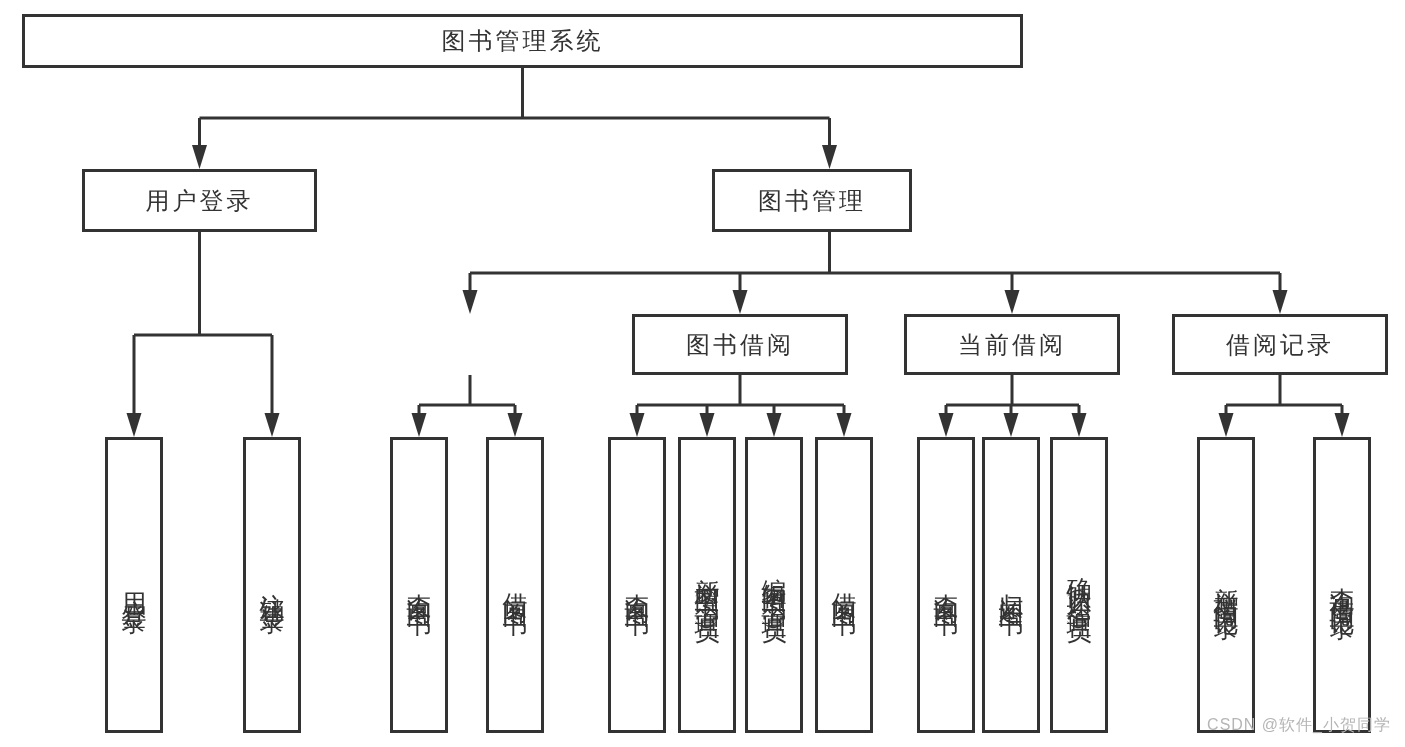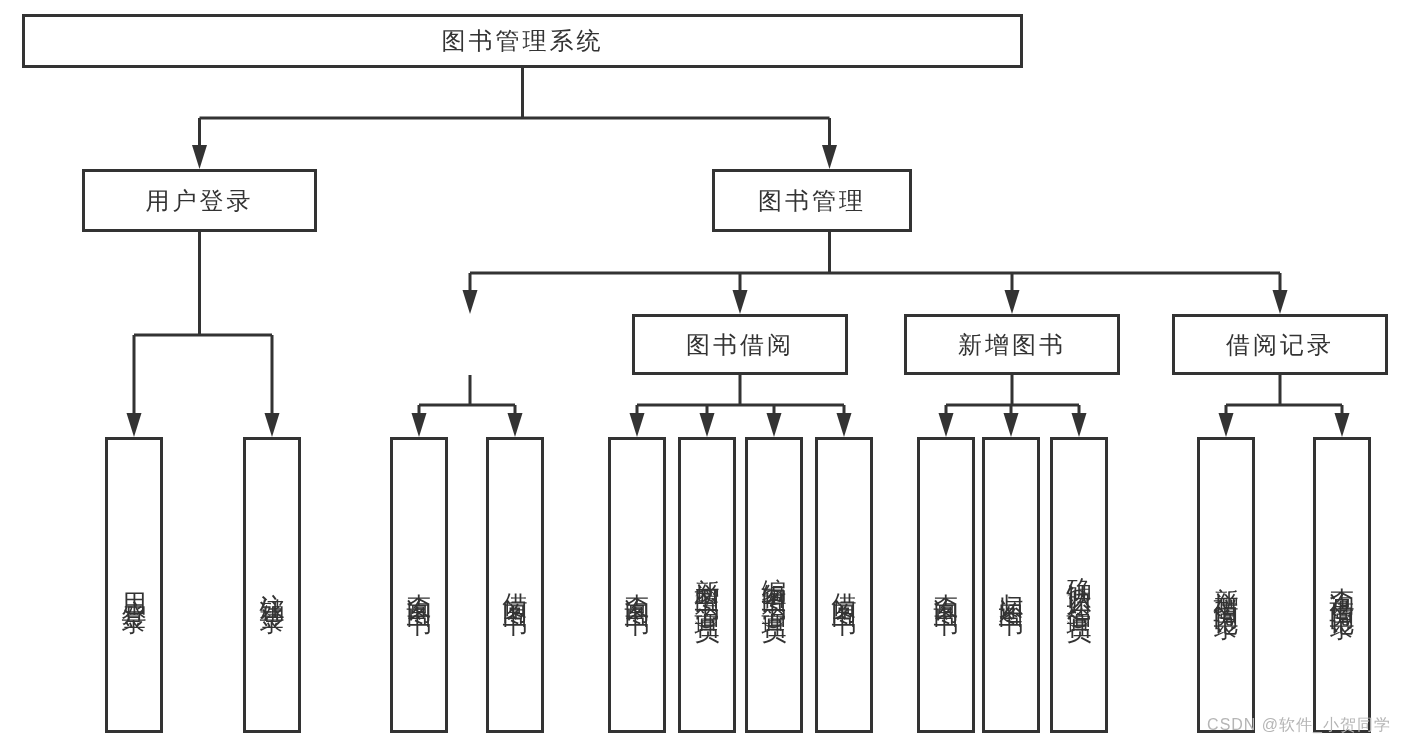--- a/index.html
+++ b/index.html
@@ -88,21 +88,21 @@
     <polygon points="1226,437 1218.5,413 1233.5,413"></polygon>
     <polygon points="1342,437 1334.5,413 1349.5,413"></polygon>
   </svg>
 
   <div class="node h" style="left:22px;top:14px;width:1001px;height:54px">图书管理系统</div>
 
   <div class="node h" style="left:82px;top:169px;width:235px;height:63px">用户登录</div>
   <div class="node h" style="left:712px;top:169px;width:200px;height:63px">图书管理</div>
 
   <div class="node h" style="left:632px;top:314px;width:216px;height:61px">图书借阅</div>
-  <div class="node h" style="left:904px;top:314px;width:216px;height:61px">新增图书</div>
+  <div class="node h" style="left:904px;top:314px;width:216px;height:61px">当前借阅</div>
   <div class="node h" style="left:1172px;top:314px;width:216px;height:61px">借阅记录</div>
 
   <div class="node v" style="left:105px;top:437px;width:58px;height:296px">用户登录</div>
   <div class="node v" style="left:243px;top:437px;width:58px;height:296px">注销登录</div>
 
   <div class="node v" style="left:390px;top:437px;width:58px;height:296px">查询图书</div>
   <div class="node v" style="left:486px;top:437px;width:58px;height:296px">借阅图书</div>
 
   <div class="node v" style="left:608px;top:437px;width:58px;height:296px">查询图书</div>
   <div class="node v" style="left:678px;top:437px;width:58px;height:296px">新增图书（管理员）</div>

